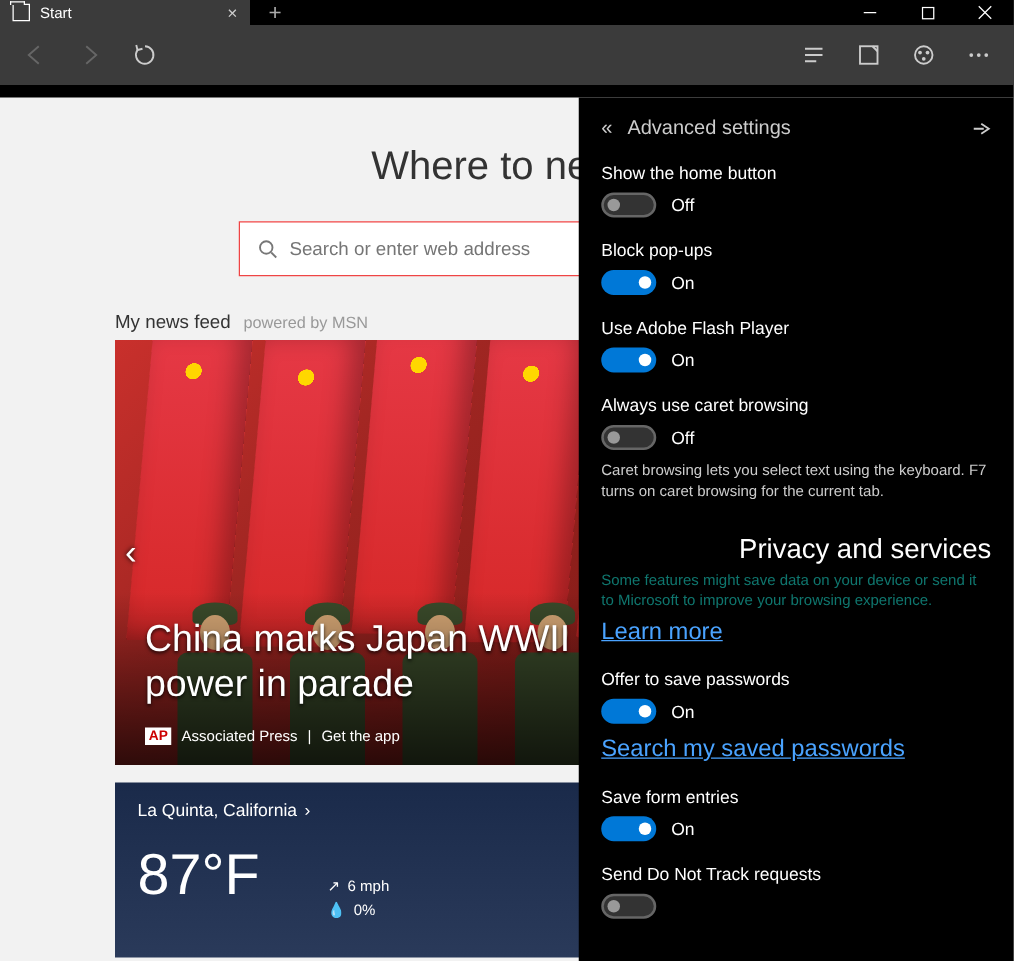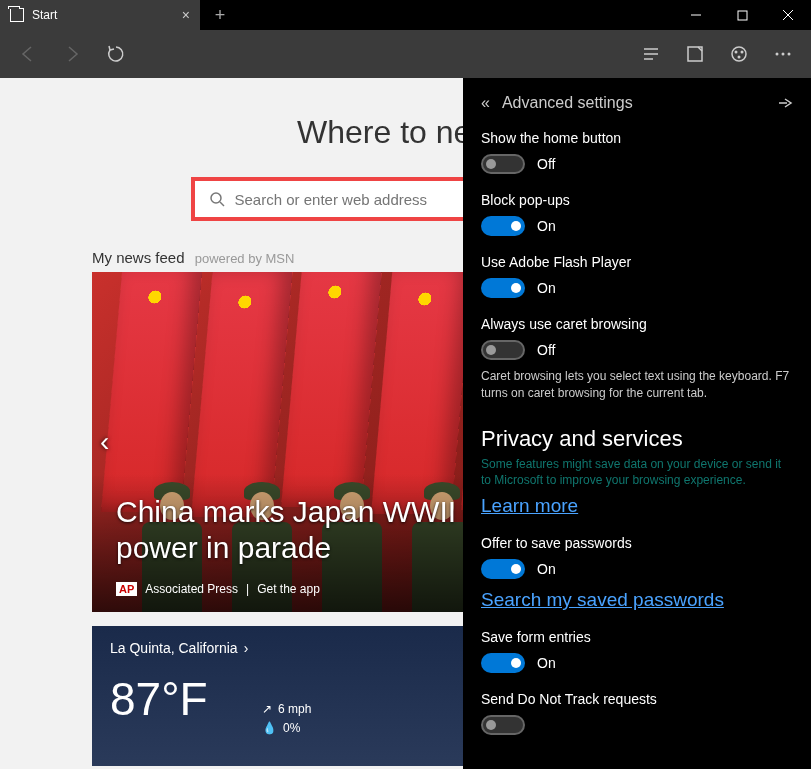--- a/index.html
+++ b/index.html
@@ -1,34 +1,34 @@
 <!DOCTYPE html>
 <html><head>
 <meta charset="utf-8">
 <style>
 * { margin: 0; padding: 0; box-sizing: border-box; font-family: "Segoe UI", sans-serif; }
 body { width: 811px; height: 769px; background: #000; overflow: hidden; position: relative; }
 
-.titlebar { height: 30px; background: #000; display: flex; align-items: stretch; }
+.titlebar { height: 20px; background: #000; display: flex; align-items: stretch; }
 .tab { background: #3b3b3b; width: 200px; display: flex; align-items: center; padding: 0 10px; color: #fff; font-size: 12px; gap: 8px; }
 .tab-icon { width: 14px; height: 14px; border: 1px solid #fff; position: relative; }
 .tab-icon::before { content: ""; position: absolute; top: -3px; left: -3px; width: 10px; height: 2px; background: #3b3b3b; border-top: 1px solid #fff; border-left: 1px solid #fff; border-right: 1px solid #fff; }
 .tab-close { margin-left: auto; font-size: 14px; color: #ccc; cursor: pointer; }
 .newtab { width: 40px; display: flex; align-items: center; justify-content: center; color: #aaa; font-size: 18px; cursor: pointer; }
 .wincontrols { margin-left: auto; display: flex; }
 .winbtn { width: 46px; display: flex; align-items: center; justify-content: center; color: #fff; cursor: pointer; }
 
 .toolbar { height: 48px; background: #3b3b3b; display: flex; align-items: center; padding: 0 8px; gap: 4px; }
 .tbtn { width: 40px; height: 40px; display: flex; align-items: center; justify-content: center; color: #ccc; cursor: pointer; }
 .tbtn.disabled { color: #666; }
 .spacer { flex: 1; }
 
 .content { position: absolute; top: 78px; left: 0; right: 0; bottom: 0; background: #f2f2f2; overflow: hidden; }
 .heading { text-align: center; font-size: 32px; font-weight: 300; color: #333; margin-top: 36px; }
-.searchbox { width: 430px; margin: 26px auto 0; background: #fff; border: 4px solid #ef4444; height: 44px; display: flex; align-items: center; padding: 0 14px; gap: 10px; color: #666; }
+.searchbox { width: 430px; margin: 26px auto 0; background: #fff; border: 1px solid #ef4444; height: 44px; display: flex; align-items: center; padding: 0 14px; gap: 10px; color: #666; }
 .searchbox input { border: none; outline: none; flex: 1; font-size: 15px; color: #333; }
 .feedlabel { margin: 28px 0 6px 92px; font-size: 15px; color: #333; }
 .feedlabel .powered { color: #999; font-size: 13px; margin-left: 6px; }
 
 .hero { margin: 0 92px; height: 340px; background: linear-gradient(135deg, #c9302c 0%, #a02622 30%, #8b1e1a 60%, #6b1512 100%); position: relative; overflow: hidden; }
 .flags { position: absolute; inset: 0; }
 .flag { position: absolute; width: 80px; height: 250px; background: linear-gradient(180deg, #e63946 0%, #d62828 100%); transform: skewX(-5deg); box-shadow: inset -10px 0 20px rgba(0,0,0,0.3); }
 .flag::after { content: ""; position: absolute; top: 20px; left: 20px; width: 30px; height: 30px; background: radial-gradient(circle, #ffd700 30%, transparent 31%); }
 .soldier { position: absolute; bottom: 0; width: 60px; height: 140px; }
 .soldier .body { position: absolute; bottom: 0; width: 100%; height: 90px; background: #3a4a2a; border-radius: 8px 8px 0 0; }
@@ -59,21 +59,21 @@
 .toggle-row { display: flex; align-items: center; gap: 12px; }
 .toggle { width: 44px; height: 20px; border-radius: 10px; position: relative; cursor: pointer; }
 .toggle.on { background: #0078d7; }
 .toggle.off { background: #333; border: 2px solid #666; }
 .toggle::after { content: ""; position: absolute; width: 10px; height: 10px; border-radius: 50%; background: #fff; top: 50%; transform: translateY(-50%); }
 .toggle.on::after { right: 4px; background: #000; }
 .toggle.off::after { left: 3px; background: #999; }
 .toggle.on::after { background: #fff; }
 .toggle-state { font-size: 14px; }
 .setting-desc { font-size: 12px; color: #ccc; margin-top: 8px; line-height: 1.4; }
-.section-title { font-size: 22px; font-weight: 400; margin-top: 24px; }
+.section-title { font-size: 22px; font-weight: 400; margin-top: 24px; text-align: right; }
 .section-desc { font-size: 12px; color: #0f766e; margin-top: 4px; line-height: 1.4; }
 .link { color: #4aa3ff; text-decoration: underline; font-size: 19px; cursor: pointer; display: inline-block; margin-top: 6px; }
 
 svg { display: block; }
 </style>
 </head>
 <body>
 
 <div class="titlebar">
   <div class="tab">

